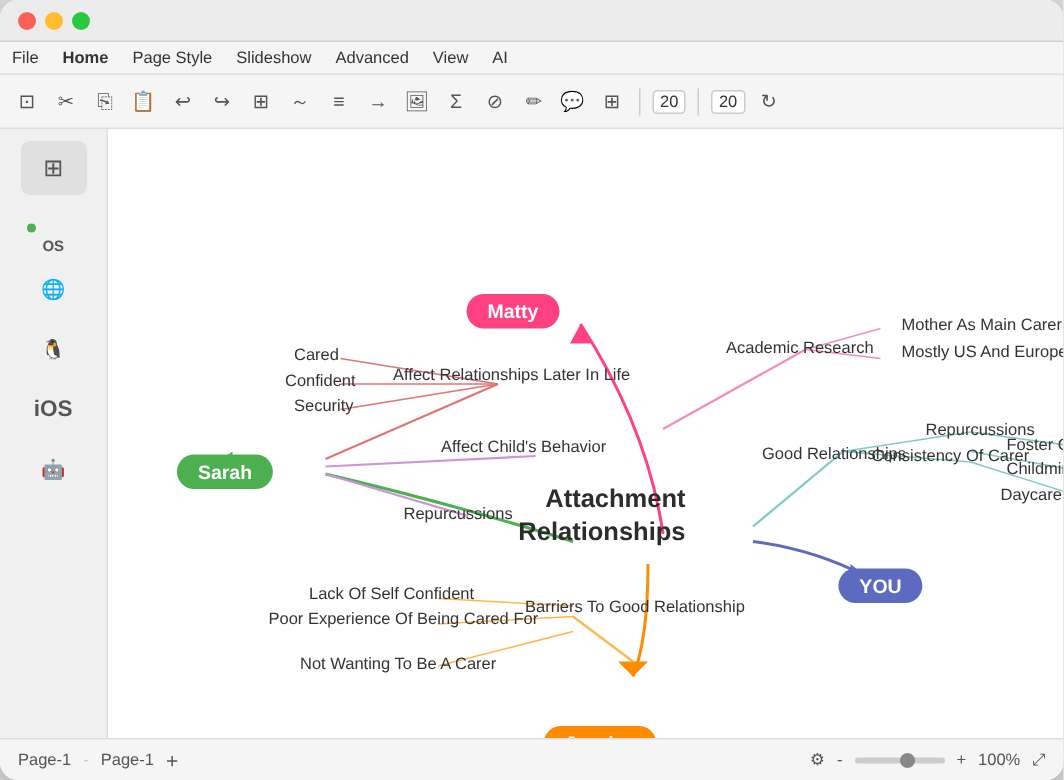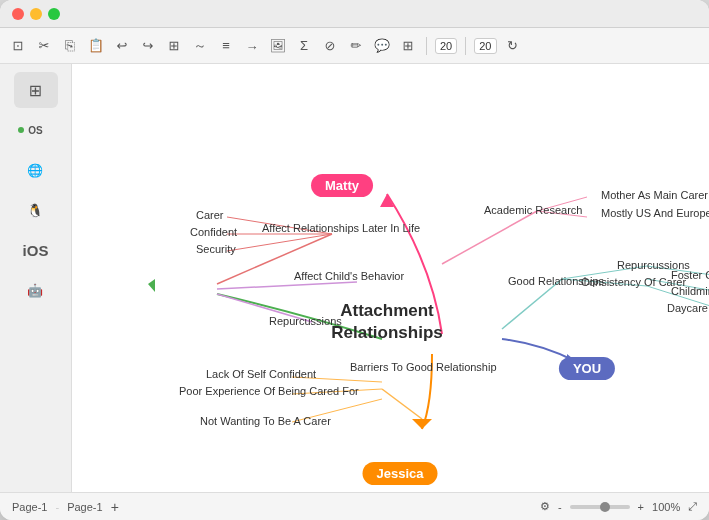--- a/index.html
+++ b/index.html
@@ -45,20 +45,29 @@
 <body>
 
 <div class="window">
 
   <div class="titlebar">
     <div class="traffic-light tl-red"></div>
     <div class="traffic-light tl-yellow"></div>
     <div class="traffic-light tl-green"></div>
   </div>
 
+  <div class="menubar">
+    <span>File</span>
+    <span class="active">Home</span>
+    <span>Page Style</span>
+    <span>Slideshow</span>
+    <span>Advanced</span>
+    <span>View</span>
+    <span>AI</span>
+  </div>
 
   <div class="toolbar">
     <div class="toolbar-icon">⊡</div>
     <div class="toolbar-icon">✂</div>
     <div class="toolbar-icon">⎘</div>
     <div class="toolbar-icon">📋</div>
     <div class="toolbar-icon">↩</div>
     <div class="toolbar-icon">↪</div>
     <div class="toolbar-icon">⊞</div>
     <div class="toolbar-icon">～</div>
@@ -76,21 +85,21 @@
     <div class="toolbar-num">20</div>
     <div class="toolbar-icon">↻</div>
   </div>
 
   <div class="main-area">
 
     <div class="sidebar">
       <div class="sidebar-icon active">
         <span style="font-size:16px;">⊞</span>
       </div>
-      <div class="sidebar-icon" style="font-size:10px;font-weight:bold;color:#555;position:relative;">
+      <div class="sidebar-icon" style="font-size:10px;font-weight:bold;color:#555;position:relative;align-items:flex-end;">
         <span>OS</span>
         <span class="dot"></span>
       </div>
       <div class="sidebar-icon">🌐</div>
       <div class="sidebar-icon">🐧</div>
       <div class="sidebar-icon" style="font-size:15px;font-weight:bold;">iOS</div>
       <div class="sidebar-icon">🤖</div>
     </div>
 
     <div class="canvas">
@@ -146,53 +155,56 @@
         <polygon points="505,298 495,290 495,306" fill="#5c6bc0"></polygon>
 
         <polygon points="315,130 308,143 322,143" fill="#ff4081"></polygon>
 
         <polygon points="350,365 340,355 360,355" fill="#ff8c00"></polygon>
 
         <polygon points="83,228 76,220 83,215" fill="#4caf50"></polygon>
       </svg>
 
       <div class="center-text" style="left:315px;top:258px;transform:translate(-50%,-50%);font-size:17px;width:140px;">
-        <span style="display:block;text-align:center;">Attachment
+        <span style="display:block;text-align:right;">Attachment
 Relationships</span>
       </div>
 
       <div class="node-box tag-matty" style="left:270px;top:110px;transform:translateX(-50%);">
         <span>Matty</span>
       </div>
 
+      <div class="node-box tag-sarah" style="left:78px;top:217px;transform:translateX(-50%);">
+        <span>Sarah</span>
+      </div>
 
       <div class="node-box tag-jessica" style="left:328px;top:362px;transform:translateX(-50%);margin-top:36px;">
         <span>Jessica</span>
       </div>
 
       <div class="node-box tag-you" style="left:515px;top:293px;transform:translateX(-50%);">
         <span>YOU</span>
       </div>
 
-      <div class="node-label" style="left:112px;top:145px;">Carer</div>
+      <div class="node-label" style="left:112px;top:145px;">Cared</div>
       <div class="node-label" style="left:106px;top:162px;">Confident</div>
       <div class="node-label" style="left:112px;top:179px;">Security</div>
       <div class="node-label" style="left:178px;top:158px;">Affect Relationships Later In Life</div>
       <div class="node-label" style="left:210px;top:206px;">Affect Child's Behavior</div>
       <div class="node-label" style="left:185px;top:251px;">Repurcussions</div>
       <div class="node-label" style="left:400px;top:140px;">Academic Research</div>
       <div class="node-label" style="left:517px;top:125px;">Mother As Main Carer</div>
       <div class="node-label" style="left:517px;top:143px;">Mostly US And European</div>
       <div class="node-label" style="left:424px;top:211px;">Good Relationships</div>
       <div class="node-label" style="left:533px;top:195px;">Repurcussions</div>
       <div class="node-label" style="left:497px;top:212px;">Consistency Of Carer</div>
       <div class="node-label" style="left:587px;top:205px;">Foster Carers</div>
       <div class="node-label" style="left:587px;top:221px;">Childminder</div>
       <div class="node-label" style="left:583px;top:238px;">Daycare Workers</div>
-      <div class="node-label" style="left:266px;top:296px;line-height:1.3;">Barriers To Good Relationship</div>
+      <div class="node-label" style="left:266px;top:312px;line-height:1.3;">Barriers To Good Relationship</div>
       <div class="node-label" style="left:122px;top:304px;">Lack Of Self Confident</div>
       <div class="node-label" style="left:95px;top:321px;">Poor Experience Of Being Cared For</div>
       <div class="node-label" style="left:116px;top:351px;">Not Wanting To Be A Carer</div>
     </div>
   </div>
 
   <div class="statusbar">
     <div class="page-tab">
       <span>Page-1</span>
     </div>

